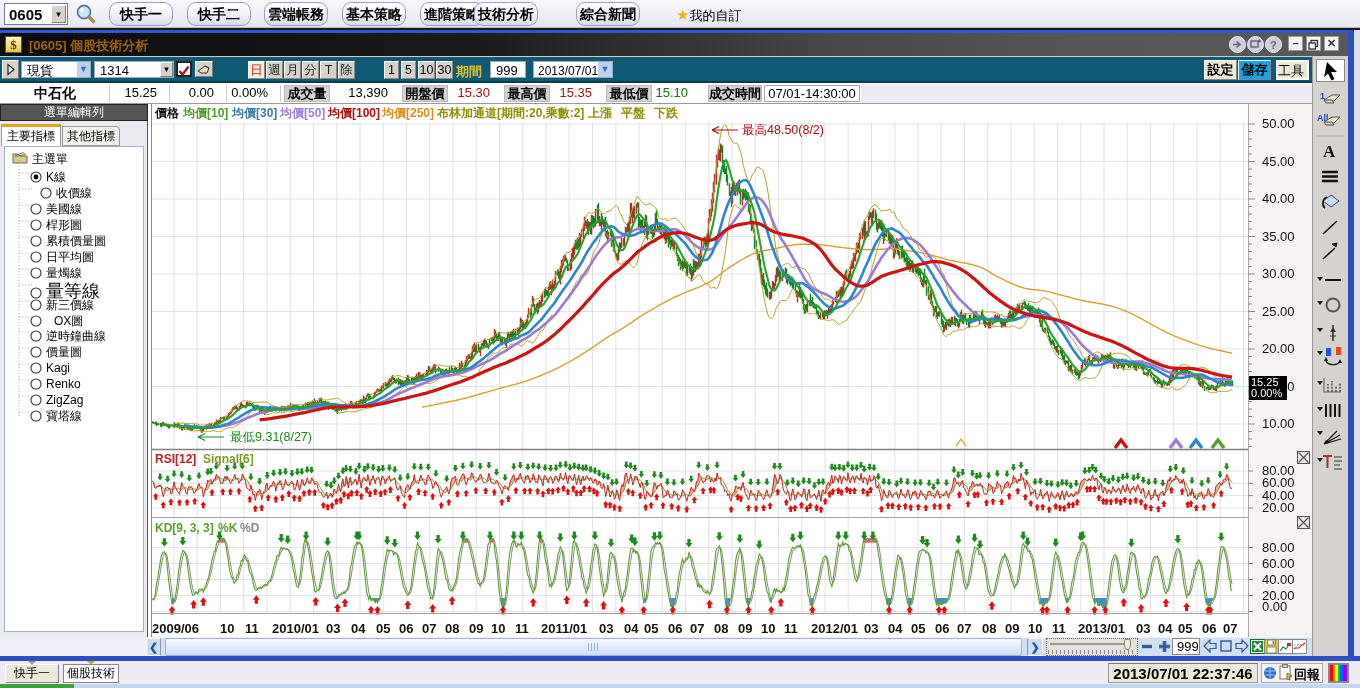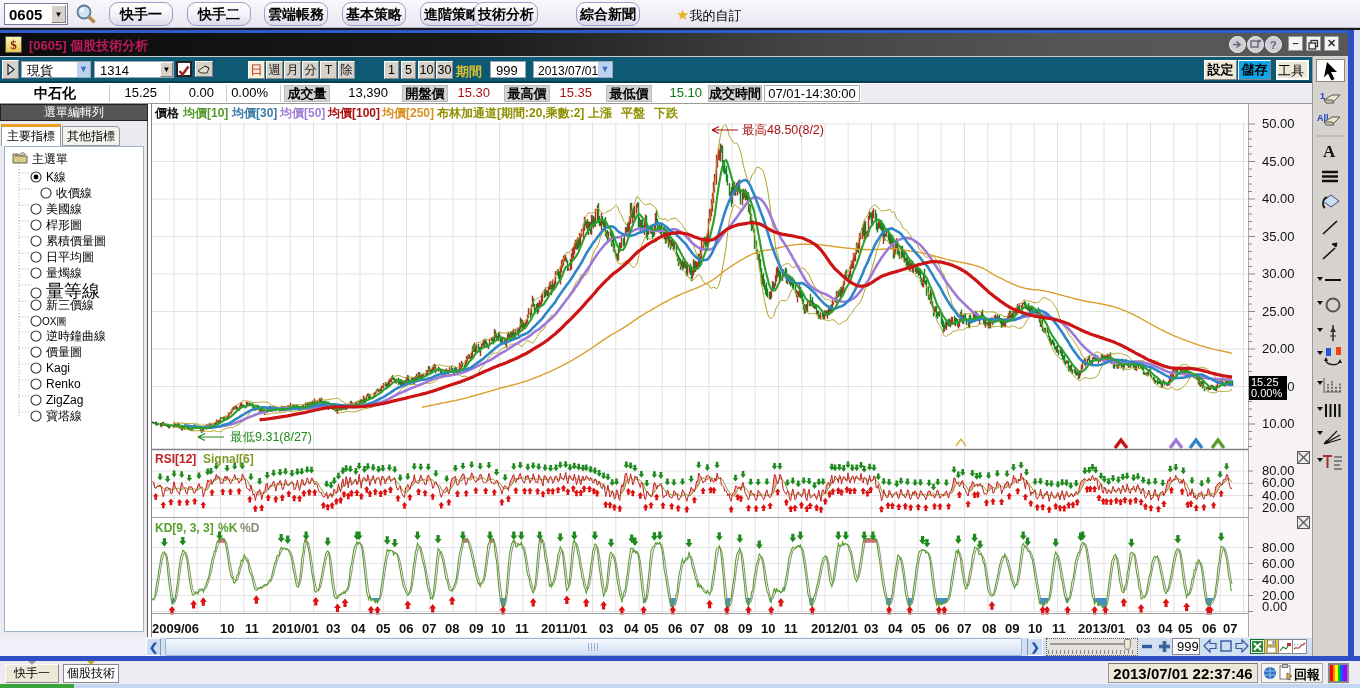--- a/index.html
+++ b/index.html
@@ -36,21 +36,21 @@
 <div class="tbtn" style="left:264px">雲端帳務</div>
 <div class="tbtn" style="left:342px">基本策略</div>
 <div class="tbtn" style="left:420px">進階策略</div>
 <div class="tbtn" style="left:474px">技術分析</div>
 <div class="tbtn" style="left:576px">綜合新聞</div>
 <div class="abs" style="left:676px;top:6px;font-size:13px;color:#000"><span style="color:#e8b820;font-size:15px">★</span>我的自訂</div>
 <div class="abs" style="left:0;top:28px;width:1360px;height:2px;background:#1a1a1a"></div>
 <div class="abs" style="left:0;top:30px;width:1360px;height:3px;background:#2e5ad0"></div>
 <div class="abs" style="left:0;top:33px;width:1348px;height:23px;background:linear-gradient(90deg,#0c0c0c,#1a1a1a 35%,#454545 60%,#565656 80%,#585858)"></div>
 <div class="abs" style="left:5px;top:36px;width:17px;height:17px;background:linear-gradient(#fdf6c0,#e8c84a);border:1px solid #555;text-align:center;line-height:16px;font-size:13px;font-weight:bold;color:#8b1a00;font-family:'Liberation Serif',serif">$</div>
-<div class="abs" style="left:29px;top:37px;font-size:13px;font-weight:bold;color:#be185d">[0605] 個股技術分析</div>
+<div class="abs" style="left:29px;top:37px;font-size:13px;font-weight:bold;color:#a16207">[0605] 個股技術分析</div>
 <svg class="abs" style="left:1229px;top:36px" width="17" height="17" viewBox="0 0 17 17">
     <circle cx="8.5" cy="8.5" r="8" fill="#cfcfd8" stroke="#eee"></circle>
     <path d="M4 8.5h6M7.5 5.5l3.5 3-3.5 3" stroke="#667" stroke-width="1.6" fill="none"></path>
   </svg>
 <svg class="abs" style="left:1247px;top:36px" width="17" height="17" viewBox="0 0 17 17">
     <circle cx="8.5" cy="8.5" r="8" fill="#cfcfd8" stroke="#eee"></circle>
     <rect x="4" y="5" width="7" height="6" fill="none" stroke="#667" stroke-width="1.4"></rect>
     <path d="M11 5h3m-1.5-1.5v3" stroke="#667" stroke-width="1.3"></path>
   </svg>
 <svg class="abs" style="left:1265px;top:36px" width="17" height="17" viewBox="0 0 17 17">
@@ -108,21 +108,21 @@
 <div class="qval" style="left:110px;width:60px;color:#000;padding-right:12px;border-right:1px solid #ccc">15.25</div>
 <div class="qval" style="left:170px;width:57px;color:#000;padding-right:12px;border-right:1px solid #ccc">0.00</div>
 <div class="qval" style="left:227px;width:54px;color:#000;padding-right:12px;border-right:1px solid #ccc">0.00%</div>
 <div class="qlab" style="left:284px;width:46px">成交量</div>
 <div class="qval" style="left:330px;width:72px;padding-right:14px">13,390</div>
 <div class="qlab" style="left:402px;width:46px">開盤價</div>
 <div class="qval" style="left:448px;width:56px;padding-right:14px;color:#aa1111">15.30</div>
 <div class="qlab" style="left:504px;width:46px">最高價</div>
 <div class="qval" style="left:550px;width:56px;padding-right:14px;color:#aa1111">15.35</div>
 <div class="qlab" style="left:606px;width:46px">最低價</div>
-<div class="qval" style="left:652px;width:56px;padding-right:6px;color:#0a7a0a">15.10</div>
+<div class="qval" style="left:652px;width:56px;padding-right:20px;color:#0a7a0a">15.10</div>
 <div class="qlab" style="left:708px;width:54px">成交時間</div>
 <div class="qval" style="left:764px;width:96px;text-align:center;border:1px solid #aaa">07/01-14:30:00</div>
 <div class="abs" style="left:861px;top:84px;width:487px;height:19px;background:#edeaf2"></div>
 <div class="abs" style="left:0;top:104px;width:148px;height:533px;background:#ece9f0;border-right:1px solid #555"></div>
 <div class="abs" style="left:0;top:104px;width:148px;height:17px;background:#555;border:1px solid #222;color:#fff;text-align:center;font-size:12px;line-height:15px">選單編輯列</div>
 <div class="abs" style="left:1px;top:124px;width:60px;height:22px;background:#fff;border:1px solid #999;border-bottom:none;border-top:3px solid #e8a020;text-align:center;font-size:12px;line-height:19px;z-index:3">主要指標</div>
 <div class="abs" style="left:62px;top:126px;width:58px;height:20px;background:#f4f2ee;border:1px solid #999;text-align:center;font-size:12px;line-height:18px;border-radius:0 4px 0 0">其他指標</div>
 <div class="abs" style="left:4px;top:146px;width:140px;height:486px;background:#fff;border:1px solid #9cb4c8"></div>
 <svg class="abs" style="left:12px;top:151px" width="16" height="13" viewBox="0 0 16 13">
     <path d="M1 3h5l1.5 2H15v7H1z" fill="#d8cc88" stroke="#665" stroke-width="1"></path>
@@ -152,21 +152,21 @@
       <circle cx="5.5" cy="5.5" r="4.6" fill="#fff" stroke="#333" stroke-width="1"></circle>
     </svg><span class="tree-item" style="font-size:12px;margin-left:4px">量燭線</span></div>
 <div class="abs" style="left:30px;top:279px;width:110px"><svg width="12" height="12" viewBox="0 0 11 11" style="vertical-align:-2px">
       <circle cx="5.5" cy="5.5" r="4.6" fill="#fff" stroke="#333" stroke-width="1"></circle>
     </svg><span class="tree-item" style="font-size:18px;margin-left:4px">量等線</span></div>
 <div class="abs" style="left:30px;top:295px;width:110px"><svg width="12" height="12" viewBox="0 0 11 11" style="vertical-align:-2px">
       <circle cx="5.5" cy="5.5" r="4.6" fill="#fff" stroke="#333" stroke-width="1"></circle>
     </svg><span class="tree-item" style="font-size:12px;margin-left:4px">新三價線</span></div>
 <div class="abs" style="left:30px;top:311px;width:110px"><svg width="12" height="12" viewBox="0 0 11 11" style="vertical-align:-2px">
       <circle cx="5.5" cy="5.5" r="4.6" fill="#fff" stroke="#333" stroke-width="1"></circle>
-    </svg><span class="tree-item" style="font-size:10px;margin-left:0">OX圖</span></div>
+    </svg><span class="tree-item" style="font-size:12px;margin-left:12px">OX圖</span></div>
 <div class="abs" style="left:30px;top:326px;width:110px"><svg width="12" height="12" viewBox="0 0 11 11" style="vertical-align:-2px">
       <circle cx="5.5" cy="5.5" r="4.6" fill="#fff" stroke="#333" stroke-width="1"></circle>
     </svg><span class="tree-item" style="font-size:12px;margin-left:4px">逆時鐘曲線</span></div>
 <div class="abs" style="left:30px;top:342px;width:110px"><svg width="12" height="12" viewBox="0 0 11 11" style="vertical-align:-2px">
       <circle cx="5.5" cy="5.5" r="4.6" fill="#fff" stroke="#333" stroke-width="1"></circle>
     </svg><span class="tree-item" style="font-size:12px;margin-left:4px">價量圖</span></div>
 <div class="abs" style="left:30px;top:358px;width:110px"><svg width="12" height="12" viewBox="0 0 11 11" style="vertical-align:-2px">
       <circle cx="5.5" cy="5.5" r="4.6" fill="#fff" stroke="#333" stroke-width="1"></circle>
     </svg><span class="tree-item" style="font-size:12px;margin-left:4px">Kagi</span></div>
 <div class="abs" style="left:30px;top:374px;width:110px"><svg width="12" height="12" viewBox="0 0 11 11" style="vertical-align:-2px">

